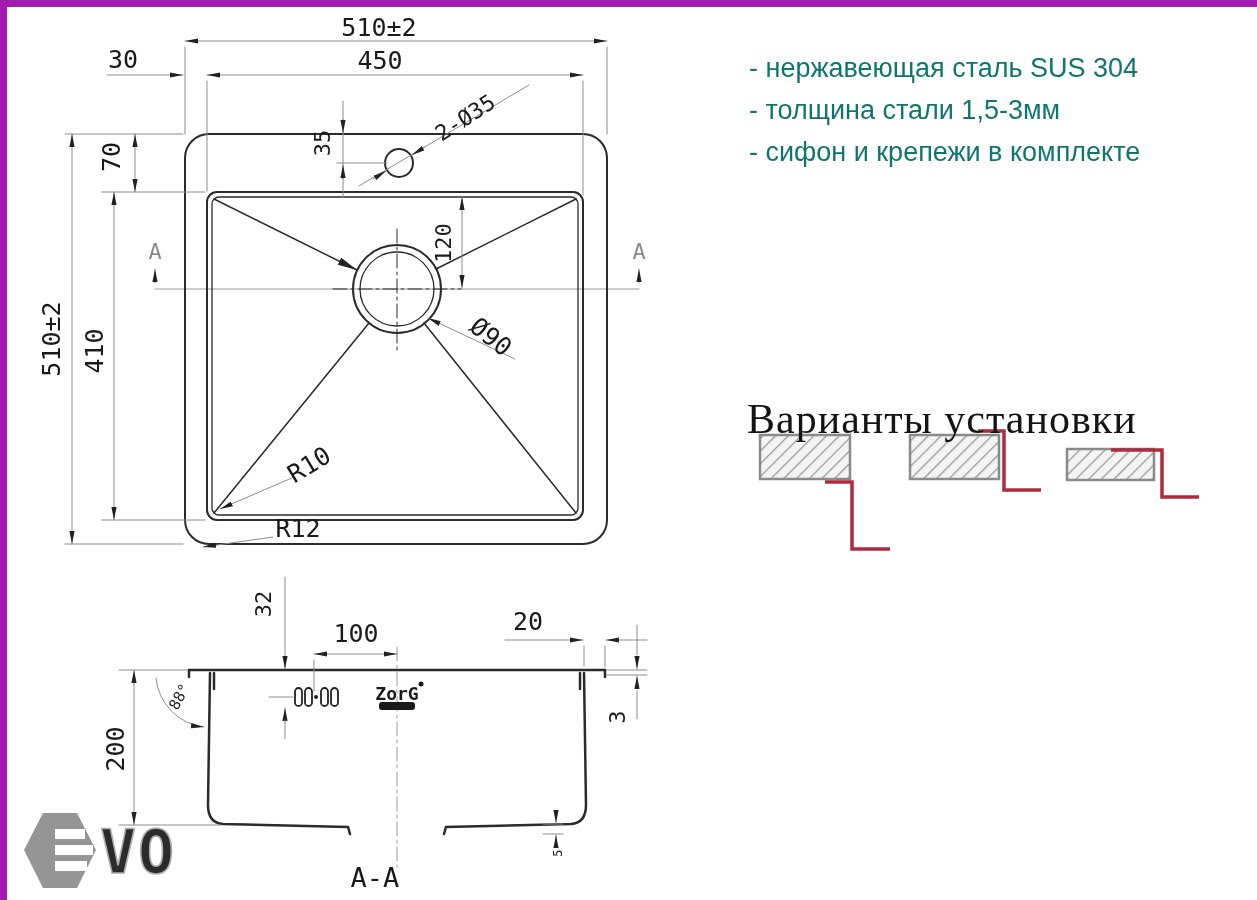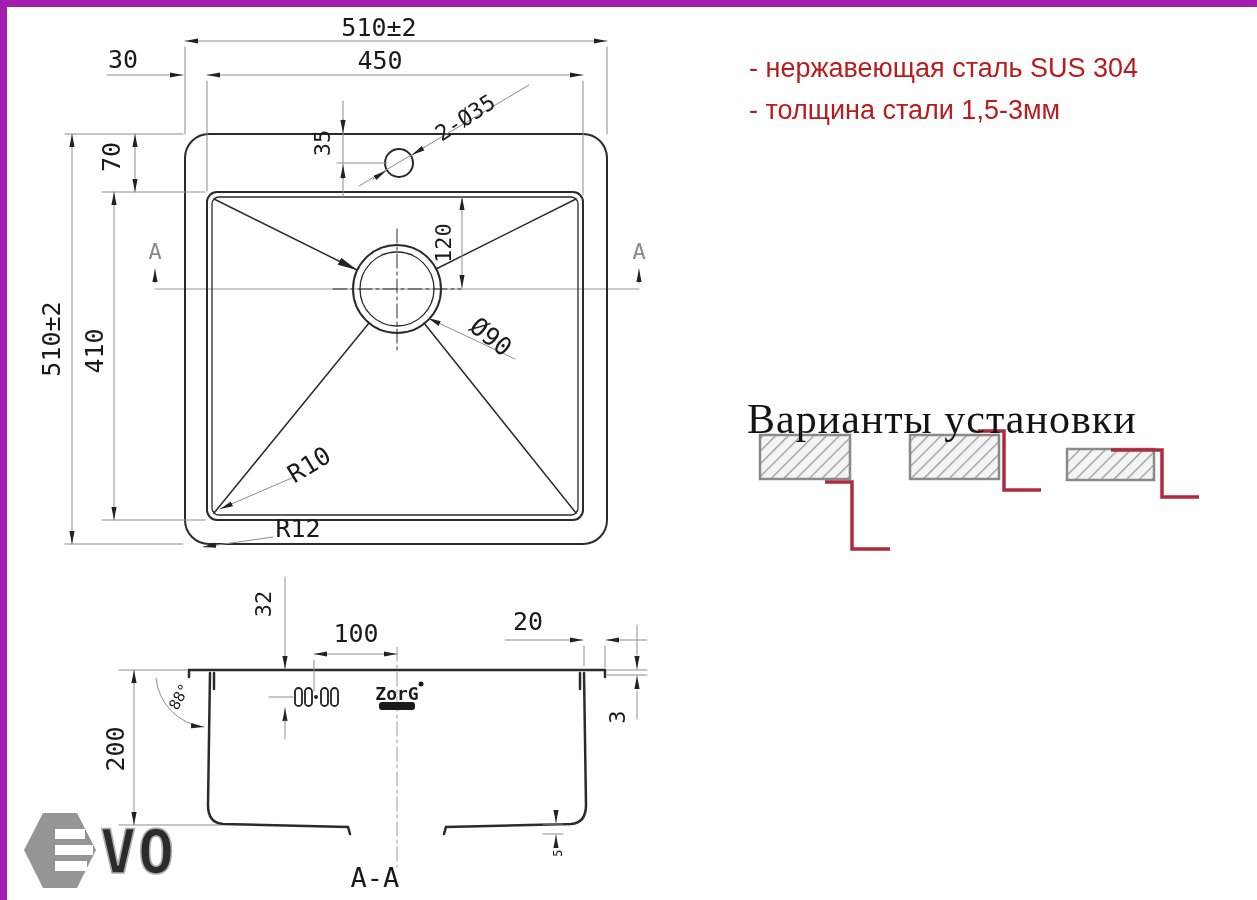--- a/index.html
+++ b/index.html
@@ -1,19 +1,19 @@
 <!DOCTYPE html>
 <html><head>
 <meta charset="utf-8">
 <style>
   html,body{margin:0;padding:0;background:#e8e8e8;}
   .page{position:relative;width:1255px;height:898px;background:#ffffff;border:7px solid #a21caf;
         font-family:"Liberation Sans",sans-serif;overflow:hidden;}
   svg{position:absolute;left:0;top:0;}
-  .specs{position:absolute;left:742px;top:40px;width:470px;color:#b91c1c;
+  .specs{position:absolute;left:742px;top:40px;width:470px;color:#0f766e;
          font-size:27px;line-height:42px;font-family:"Liberation Sans",sans-serif;}
   .install-title{position:absolute;left:740px;top:348px;width:470px;color:#141414;
          font-size:42px;font-family:"Liberation Serif",serif;letter-spacing:1px;white-space:nowrap;margin-top:40px;}
   text{font-family:"DejaVu Sans Mono",monospace;fill:#1a1a1a;}
   .dim{font-size:25px;}
   .dim-sm{font-size:22px;}
   .gray-t{fill:#8a8a8a;}
 </style>
 </head>
 <body>
@@ -203,17 +203,18 @@
       <rect x="48" y="838" width="38" height="10"></rect>
       <rect x="48" y="854" width="32" height="10"></rect>
     </g>
     <text x="93" y="849" font-size="60" font-weight="bold" font-family="Liberation Sans, sans-serif" fill="none" stroke="#a8a8a8" stroke-width="1.6" letter-spacing="2" dominant-baseline="middle">VO</text>
   </g>
 </svg>
 
   <div class="specs">
     <div>- нержавеющая сталь SUS 304</div>
     <div>- толщина стали 1,5-3мм</div>
+    <div>- сифон и крепежи в комплекте</div>
   </div>
 
   <div class="install-title">Варианты установки</div>
 
 </div>
 
 </body></html>

